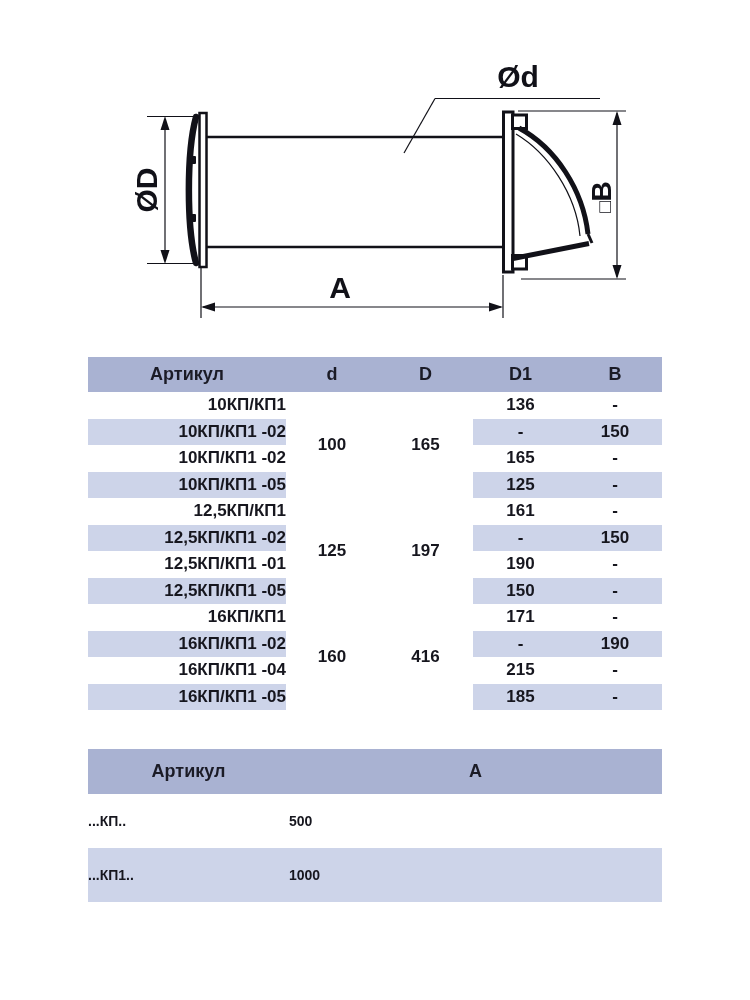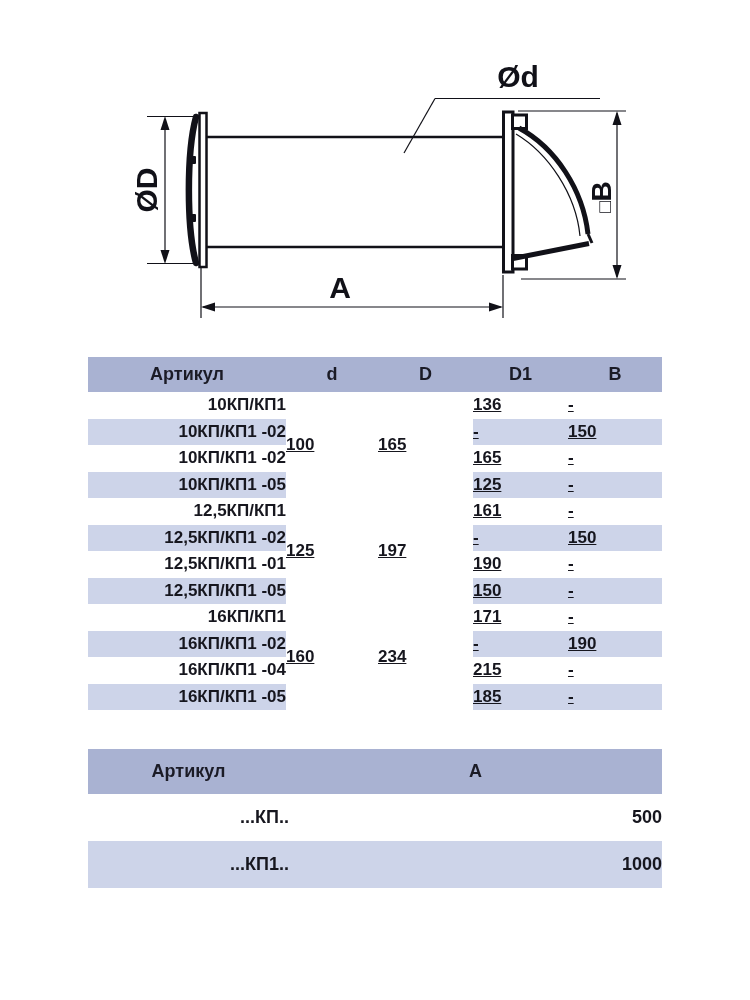--- a/index.html
+++ b/index.html
@@ -18,29 +18,29 @@
   table { border-collapse:collapse; table-layout:fixed; position:absolute; }
 
   #t1 { left:88px; top:357px; width:574px; }
   #t1 th {
     height:35px; background:var(--header-bg,#a9b2d2);
     font-size:18px; font-weight:700; text-align:center; padding:0; color:#1b1b26;
   }
   #t1 th.h-art { text-align:center; }
   #t1 td { height:26.5px; padding:0; font-size:17px; font-weight:600; vertical-align:middle; }
   #t1 td.art { text-align:right; padding-left:9px; }
-  #t1 td.num { text-align:left;text-decoration:underline; }
+  #t1 td.num { text-align:center; }
   #t1 td.s   { background:var(--stripe-bg,#cdd4e9); }
 
   #t2 { left:88px; top:749px; width:574px; }
   #t2 th {
     height:45px; background:var(--header-bg,#a9b2d2);
     font-size:18px; font-weight:700; text-align:center; padding:0; color:#1b1b26;
   }
-  #t2 td { height:47px; padding:0; font-size:18px; font-weight:600; text-align:right; vertical-align:middle; }
+  #t2 td { height:54px; padding:0; font-size:14px; font-weight:600; text-align:left; vertical-align:middle; }
   #t2 tr.s td { background:var(--stripe-bg,#cdd4e9); }
 </style>
 </head>
 <body>
 
 <div class="page">
 
   <svg class="drawing" width="750" height="345" viewBox="0 0 750 345">
 
     <g>
@@ -160,21 +160,21 @@
       </tr>
       <tr>
         <td class="art s">12,5КП/КП1 -05</td>
         <td class="num s">150</td>
         <td class="num s">-</td>
       </tr>
 
       <tr>
         <td class="art">16КП/КП1</td>
         <td class="num" rowspan="4">160</td>
-        <td class="num" rowspan="4">234</td>
+        <td class="num" rowspan="4">416</td>
         <td class="num">171</td>
         <td class="num">-</td>
       </tr>
       <tr>
         <td class="art s">16КП/КП1 -02</td>
         <td class="num s">-</td>
         <td class="num s">190</td>
       </tr>
       <tr>
         <td class="art">16КП/КП1 -04</td>

